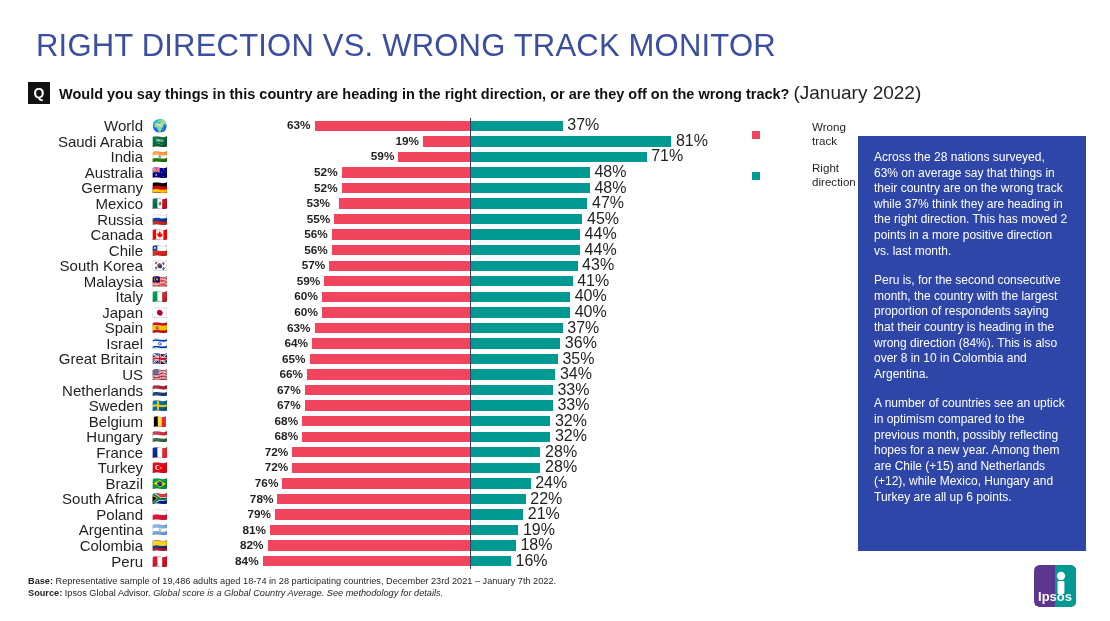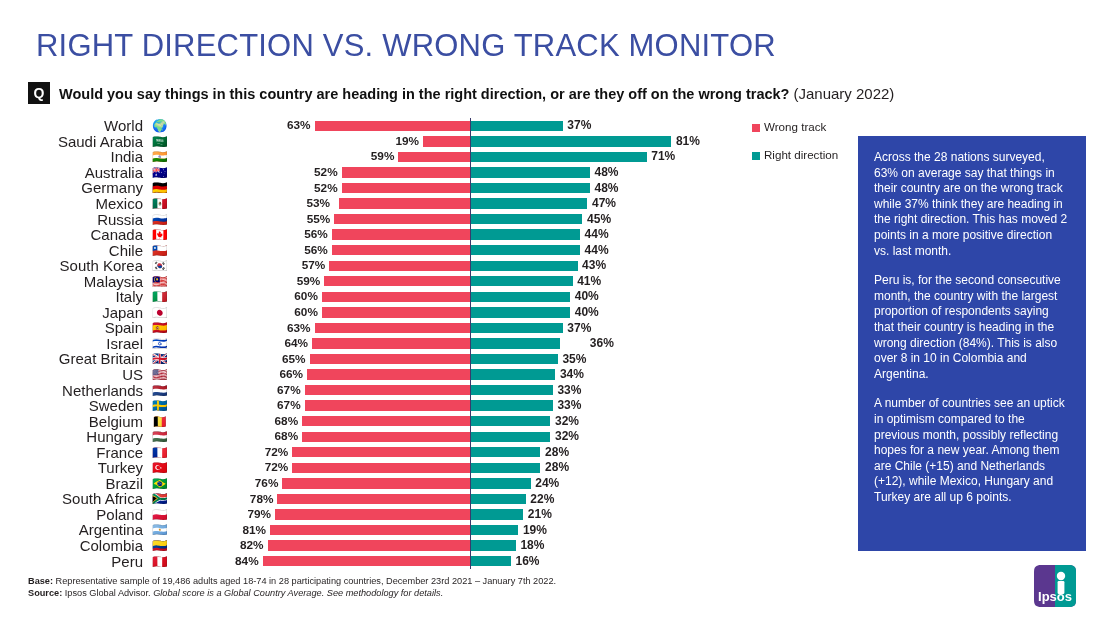--- a/index.html
+++ b/index.html
@@ -18,21 +18,21 @@
   }
 
   
   .qrow{position:absolute;left:28px;top:82px;display:flex;align-items:center;height:22px;}
   .qbadge{
     width:22px;height:22px;background:#111111;color:#ffffff;
     font-weight:bold;font-size:14px;line-height:22px;text-align:center;
     flex:0 0 auto;
   }
   .qtext{margin-left:9px;font-size:14.5px;font-weight:bold;color:#111;white-space:nowrap;}
-  .qdate{font-weight:normal;font-size:15px;color:#231f20;}
+  .qdate{font-weight:normal;font-size:19px;color:#231f20;}
 
   
   .chart{position:absolute;left:0;top:118px;width:745px;height:458px;}
   .row{height:15.55px;display:flex;align-items:center;position:relative;}
 
   .cname{
     width:143px;text-align:right;font-size:15px;color:#231f20;
     padding-right:6px;white-space:nowrap;line-height:13px;
   }
   .cflag{
@@ -46,27 +46,27 @@
     position:absolute;left:299px;top:0;width:1.4px;height:15.55px;
     background:#3a3a6b;
   }
   .barL{position:absolute;top:2.6px;height:10.4px;background:#f0455c;}
   .barR{position:absolute;top:2.6px;height:10.4px;background:#009a93;left:300.4px;}
   .lblL{
     position:absolute;top:.4px;font-size:11.8px;font-weight:bold;color:#231f20;
     text-align:right;line-height:14px;white-space:nowrap;
   }
   .lblR{
-    position:absolute;top:.4px;font-size:12px;font-weight:bold;color:#231f20;
+    position:absolute;top:.4px;font-size:16px;font-weight:normal;color:#231f20;
     line-height:14px;white-space:nowrap;
   }
 
   
   .legend{position:absolute;left:752px;top:120px;width:95px;}
-  .lgitem{display:flex;align-items:center;margin-bottom:14px;}
+  .lgitem{display:flex;align-items:center;margin-bottom:14px;gap:48px;}
   .lgsw{width:8px;height:8px;flex:0 0 auto;margin-top:3px;margin-right:4px;}
   .lgtx{font-size:11.6px;color:#231f20;line-height:13.5px;}
 
   
   .panel{
     position:absolute;left:858px;top:136px;width:228px;height:415px;
     background:#2e46a8;color:#ffffff;box-sizing:border-box;
     padding:14px 16px 10px 16px;
   }
   .panel p{margin:0 0 14px 0;font-size:12px;line-height:15.6px;}
@@ -251,21 +251,21 @@
           <div class="axis"></div>
         </div>
       </div>
       <div class="row">
         <div class="cname">Israel</div>
         <div class="cflag">🇮🇱</div>
         <div class="plot">
           <div class="barL" style="background: rgb(240, 69, 92); width: 157.952px; left: 141.048px;"></div>
           <div class="barR" style="background: rgb(0, 154, 147); width: 88.848px;"></div>
           <div class="lblL" style="width: 34px; left: 103.048px;">64%</div>
-          <div class="lblR" style="left: 393.848px; margin-left: 25px;">36%</div>
+          <div class="lblR" style="left: 393.848px;">36%</div>
           <div class="axis"></div>
         </div>
       </div>
       <div class="row">
         <div class="cname">Great Britain</div>
         <div class="cflag">🇬🇧</div>
         <div class="plot">
           <div class="barL" style="background: rgb(240, 69, 92); width: 160.42px; left: 138.58px;"></div>
           <div class="barR" style="background: rgb(0, 154, 147); width: 86.38px;"></div>
           <div class="lblL" style="width: 34px; left: 100.58px;">65%</div>

